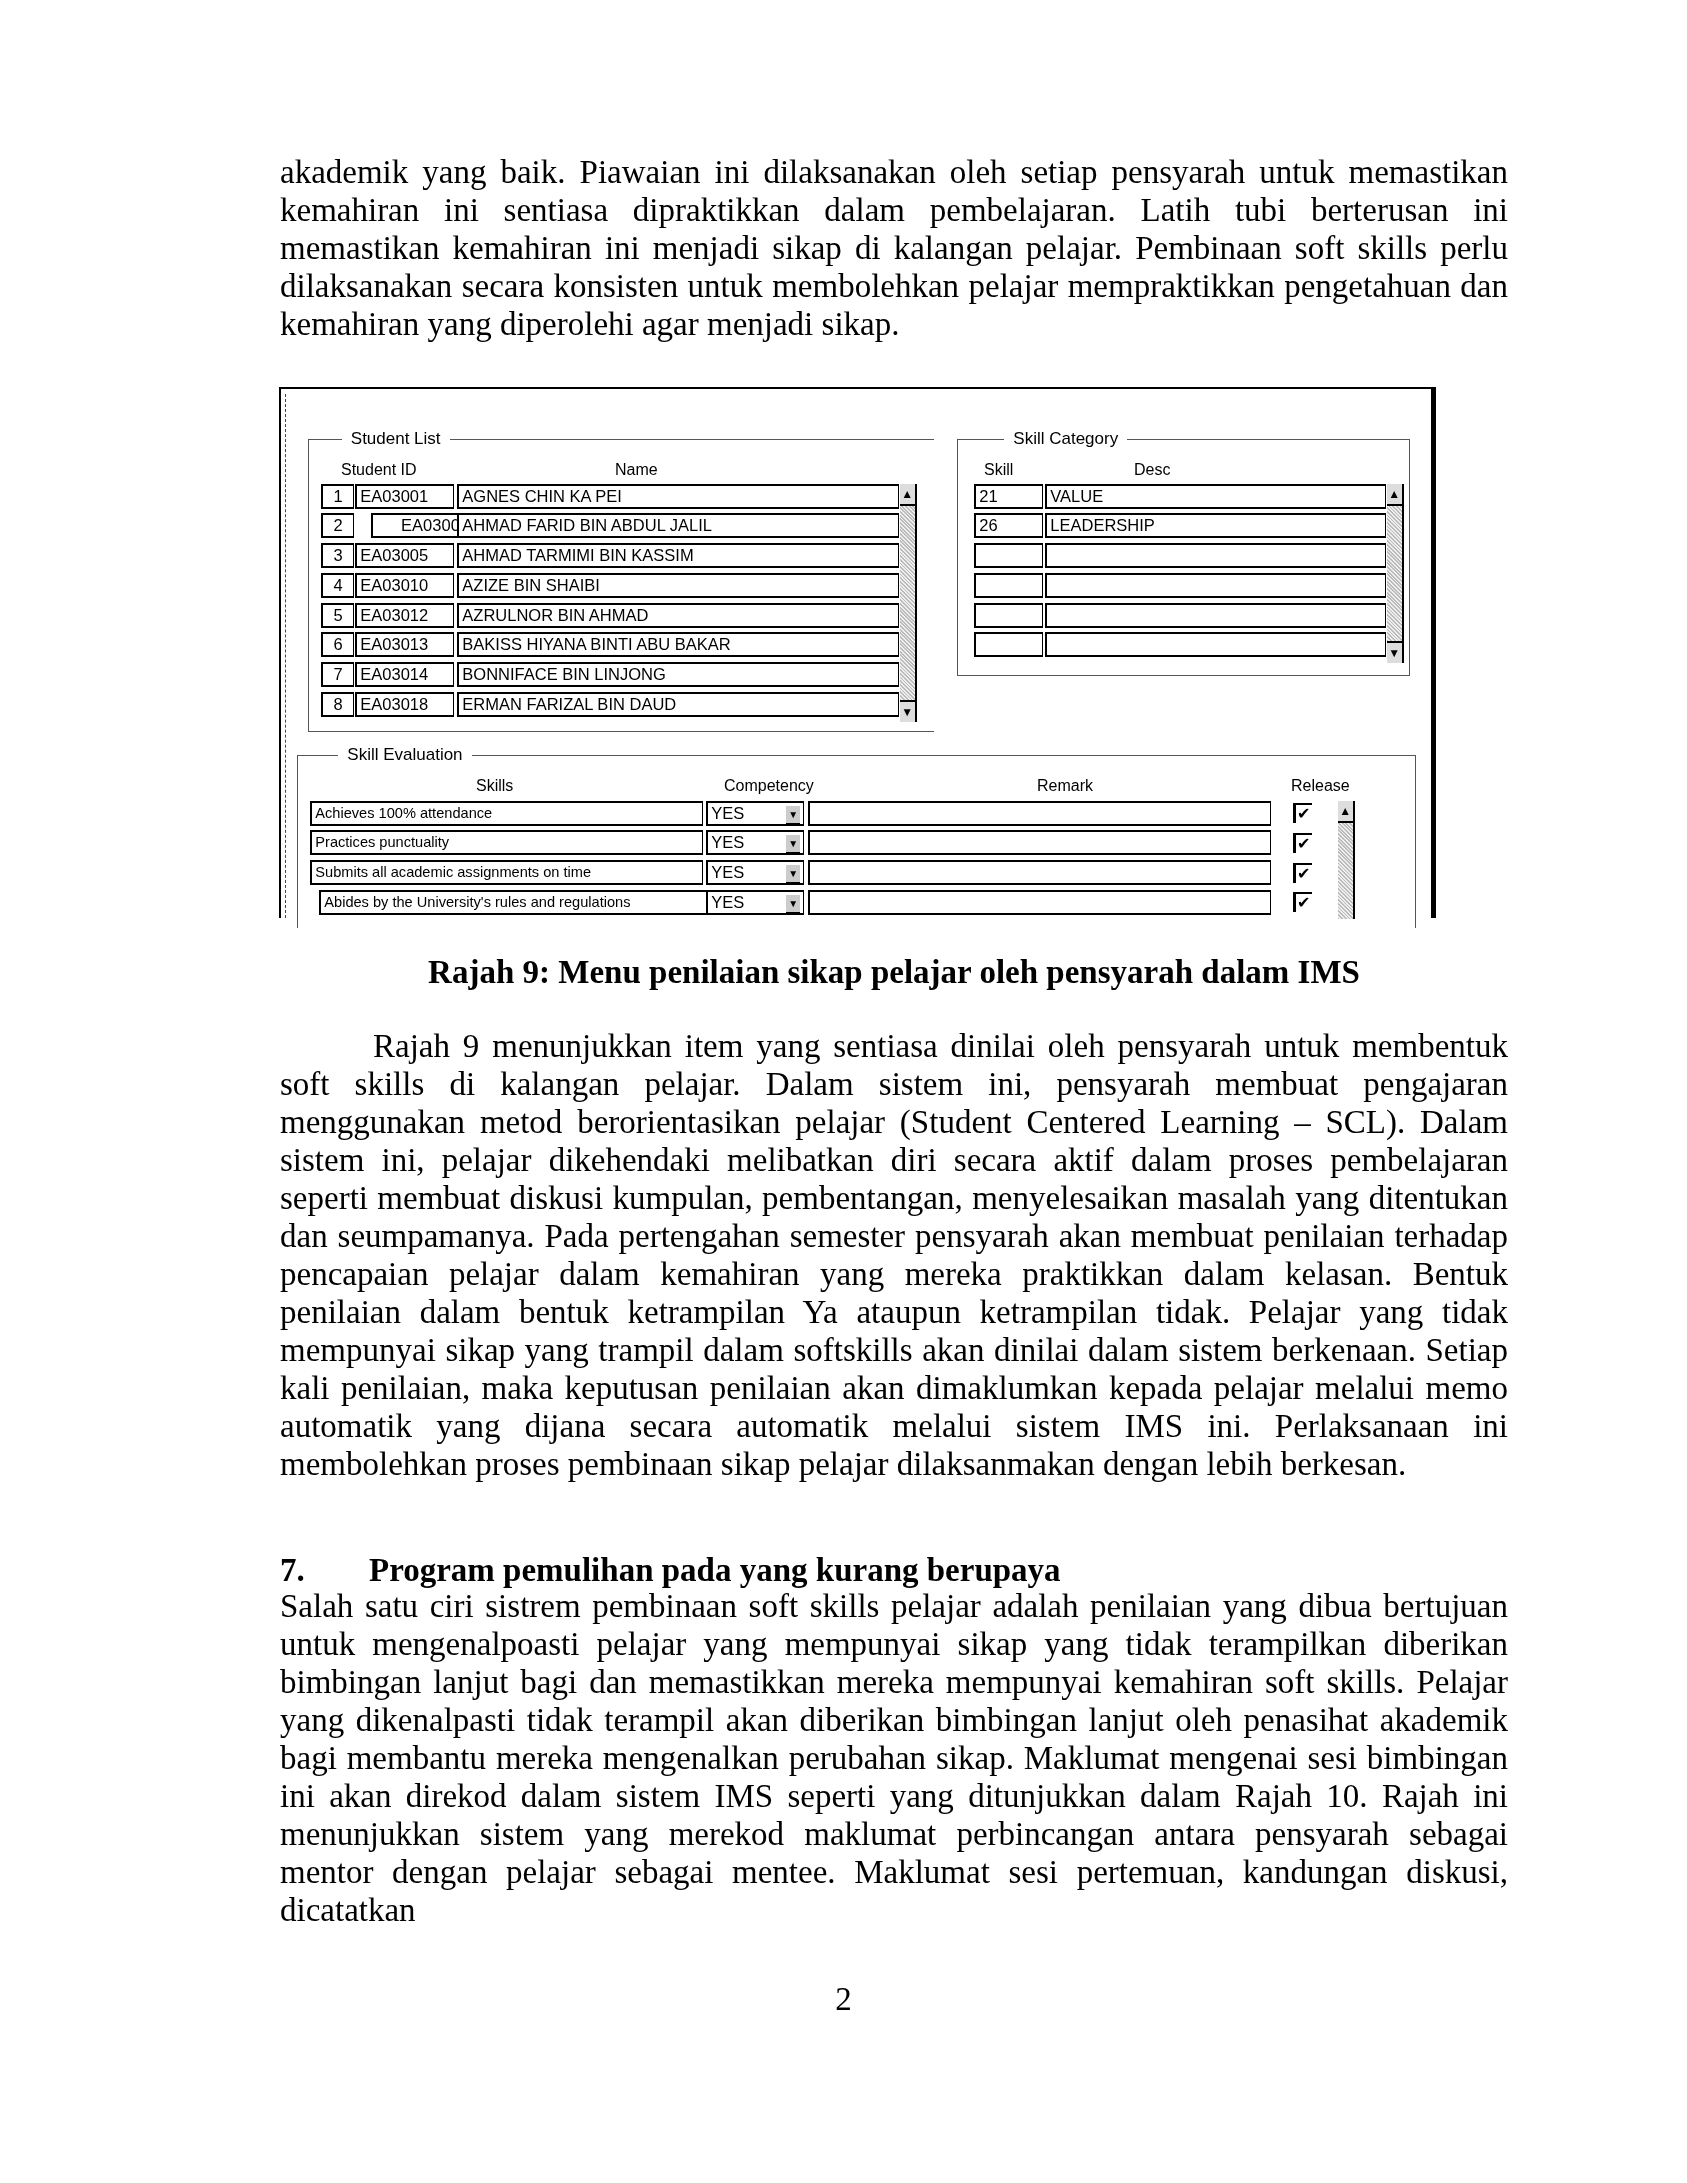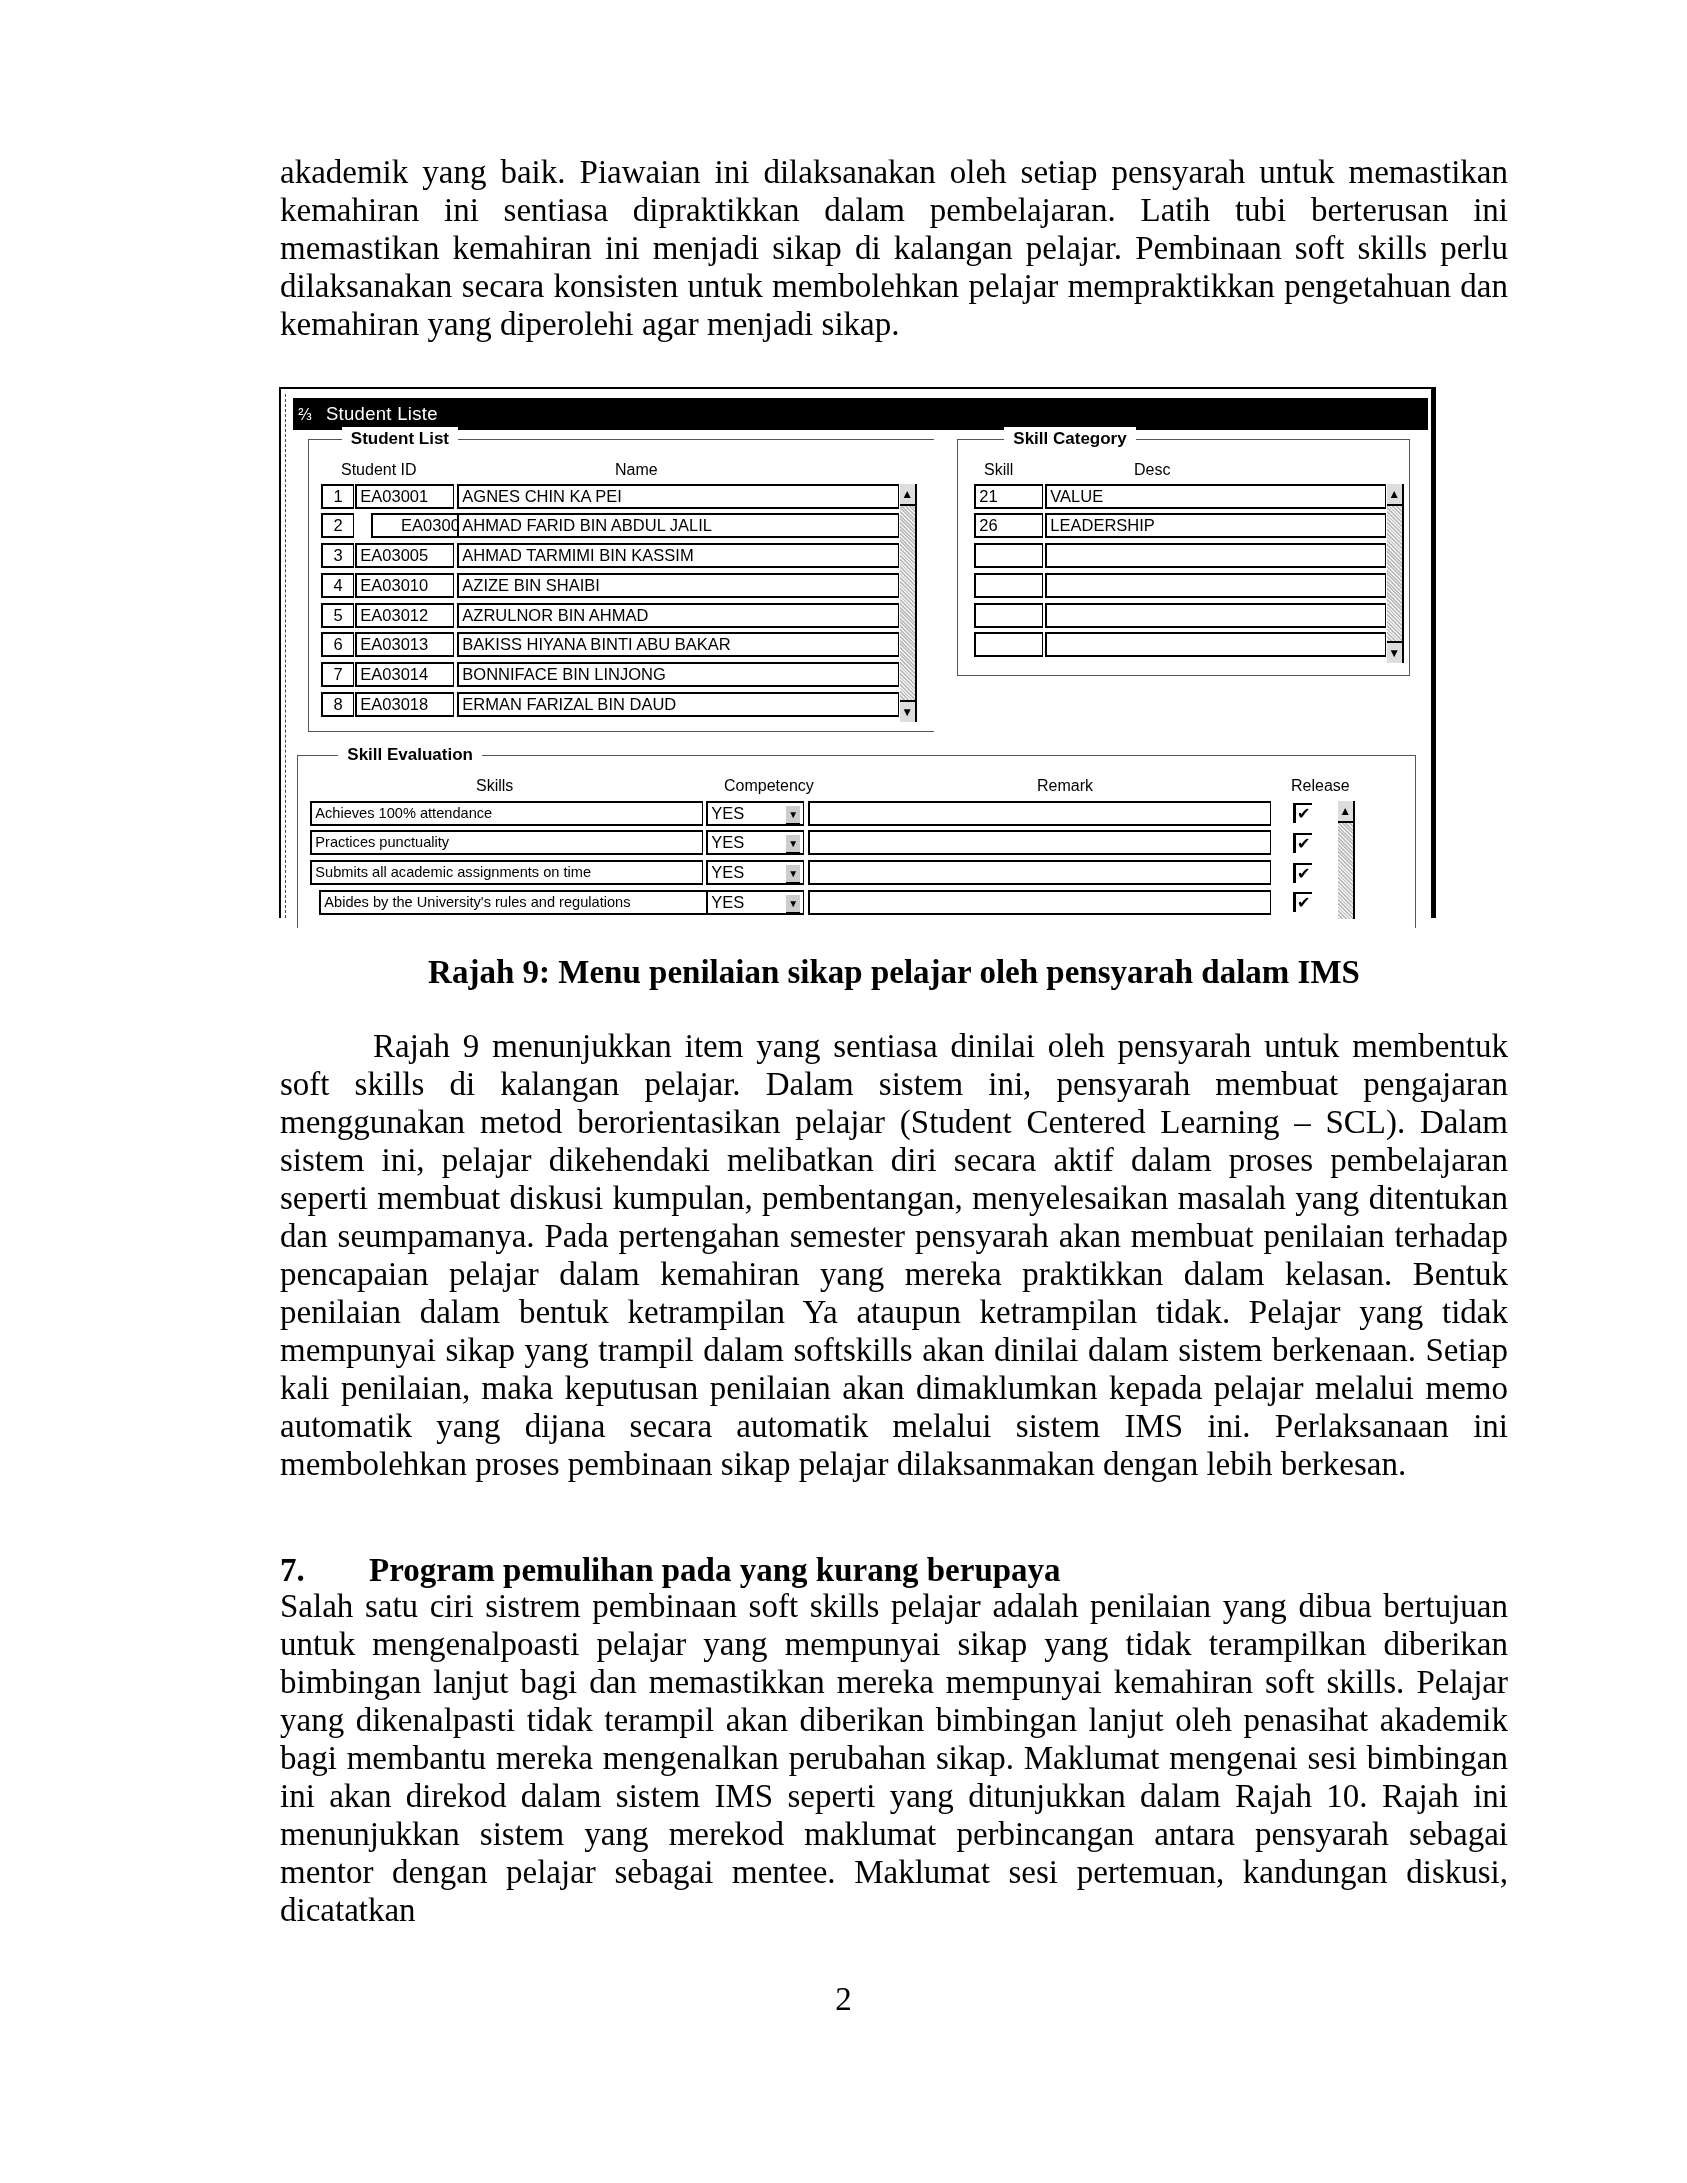--- a/index.html
+++ b/index.html
@@ -20,21 +20,21 @@
          border: 2px solid #000; border-right-width: 5.3px; border-bottom: none; background: #fff;
          font-family: "Liberation Sans", "DejaVu Sans", sans-serif; }
   .win-inner { position: absolute; left: 4px; top: 5.3px; right: 0; bottom: 0; border-left: 1.3px dashed #444; }
   .titlebar { position: absolute; left: 12px; top: 9.3px; right: 2.6px; height: 32px; background: #000;
               color: #fff; font-size: 18.5px; line-height: 32px; }
   .titlebar .ico { display: inline-block; width: 22.5px; margin-left: 5.3px; font-size: 16px; }
   .titlebar .ttl { font-weight: normal; letter-spacing: 0.3px; }
 
   .frame { position: absolute; border: 1.3px solid #555; }
   .frame-legend { position: absolute; top: -13.2px; background: #fff; padding: 0 9.3px;
-                  font-size: 17px; font-weight: bold; line-height: 24px; }
+                  font-size: 17px; font-weight: normal; line-height: 24px; }
   .colhdr { position: absolute; font-size: 16px; line-height: 20px; }
 
   .cell { position: absolute; height: 25px; border: 2px solid #000; border-right-width: 1.3px; box-sizing: border-box;
           background: #fff; font-size: 16.5px; line-height: 21px; padding-left: 3.3px; white-space: nowrap; overflow: hidden; }
   .cell.num { text-align: center; padding-left: 0; }
   .scroll { position: absolute; width: 17px; background: repeating-linear-gradient(45deg,#bbb 0 1.3px,#eee 1.3px 2.6px);
             border-right: 2.6px solid #000; box-sizing: border-box; }
   .sbtn { position: absolute; left: 0; width: 14.6px; height: 20px; background: #ddd; font-size: 12px;
           text-align: center; line-height: 20px; border-bottom: 2px solid #000; }
   .sbtn.down { border-bottom: none; border-top: 2px solid #000; }
@@ -44,24 +44,20 @@
          font-size: 16px; line-height: 18.5px; text-align: center; font-weight: bold; box-sizing: border-box; }
   .rightbar { position: absolute; right: -5.3px; top: 417px; width: 5.3px; height: 112px; background: #000; }
 </style>
 </head>
 <body>
 
 <p class="para" style="top:153px;">akademik yang baik. Piawaian ini dilaksanakan oleh setiap pensyarah untuk memastikan kemahiran ini sentiasa dipraktikkan dalam pembelajaran. Latih tubi berterusan ini memastikan kemahiran ini menjadi sikap di kalangan pelajar. Pembinaan soft skills perlu dilaksanakan secara konsisten untuk membolehkan pelajar mempraktikkan pengetahuan dan kemahiran yang diperolehi agar menjadi sikap.</p>
 
 <div class="win">
   <div class="win-inner"></div>
-  <div class="titlebar">
-    <span class="ico">⅔</span>
-    <span class="ttl">Student Liste</span>
-  </div>
 
   <div class="frame" style="left:26.5px; top:50px; width:625px; height:291px; border-right:none;">
     <span class="frame-legend" style="left:33px;">Student List</span>
   </div>
   <span class="colhdr" style="left:60px; top:71px;">Student ID</span>
   <span class="colhdr" style="left:334px; top:71px;">Name</span>
 
   <div id="student-rows">
       <div class="cell num" style="left:40px;top:95px;width:33px;">1</div>
       <div class="cell" style="left:74px;top:95px;width:99px;">EA03001</div>

